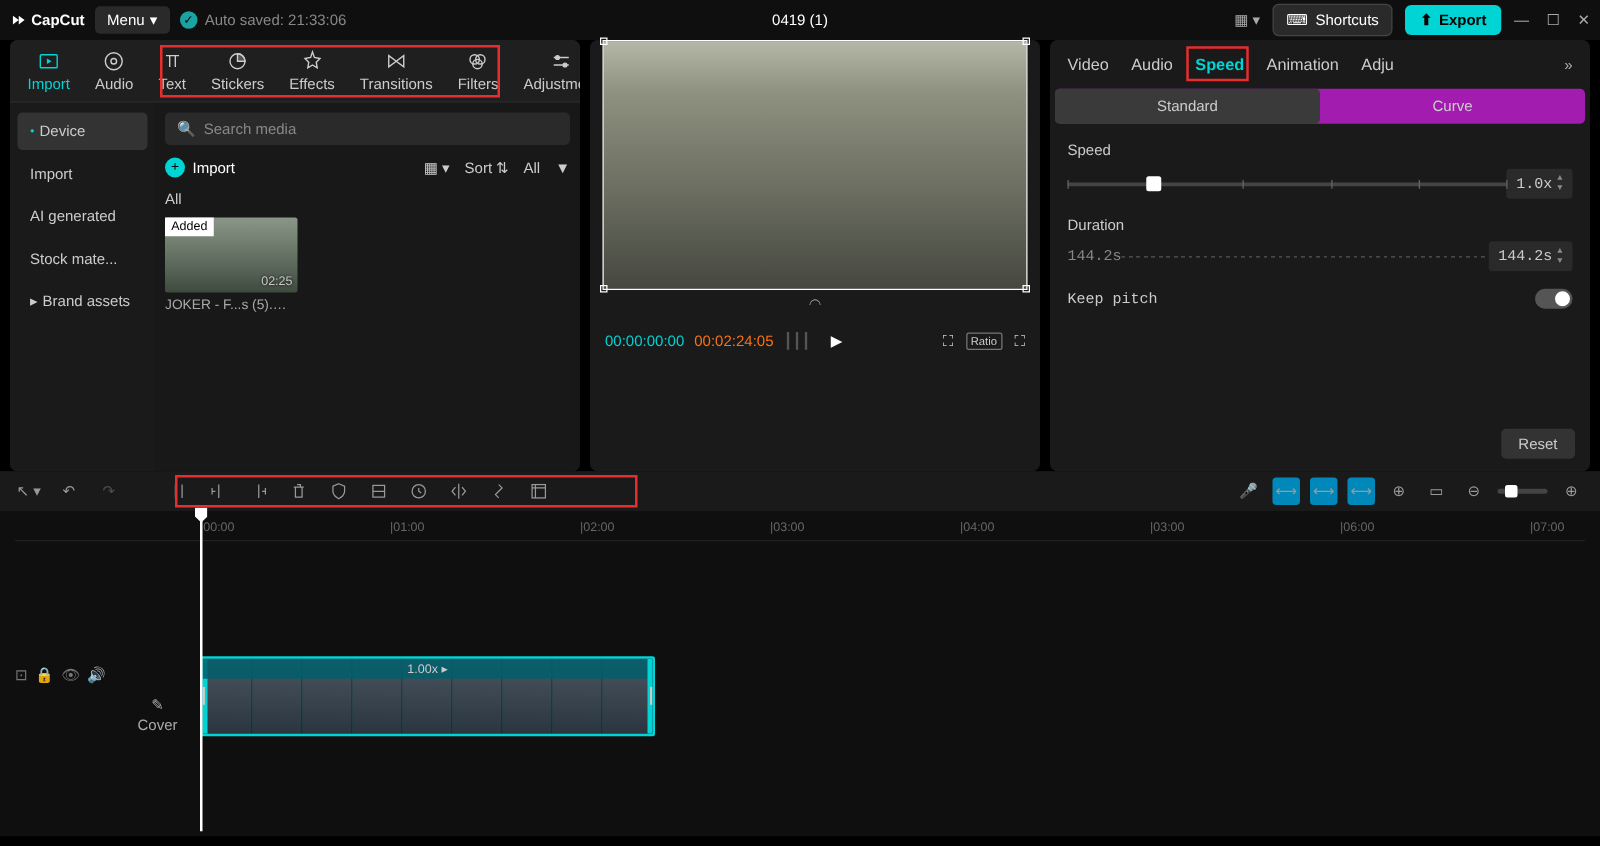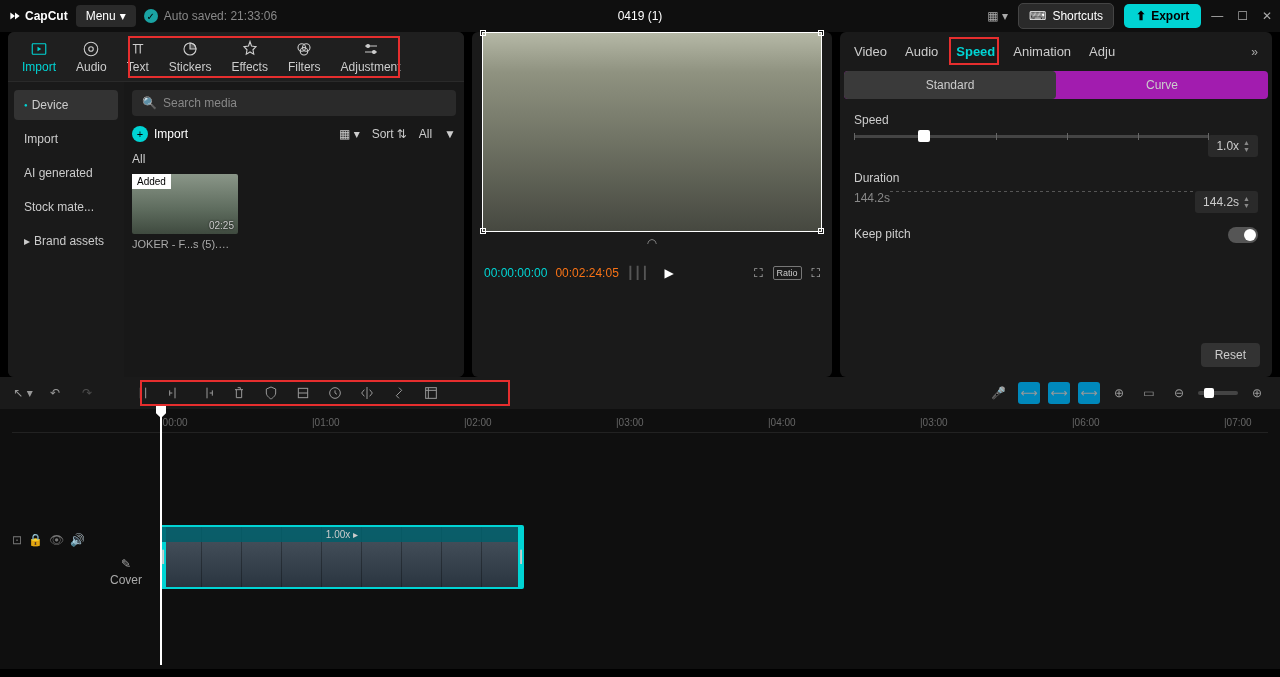--- a/index.html
+++ b/index.html
@@ -64,21 +64,21 @@
 .inspector { flex: 1; background: #1a1a1a; border-radius: 6px; display: flex; flex-direction: column; position: relative; }
 .insp-tabs { display: flex; gap: 18px; padding: 12px 14px; color: #ccc; position: relative; align-items: center; }
 .insp-tab { cursor: pointer; font-size: 13px; }
 .insp-tab.active { color: #00d4d4; font-weight: bold; }
 .red-box-speed { position: absolute; left: 109px; top: 5px; width: 50px; height: 28px; border: 2px solid #e62e2e; pointer-events: none; }
 .insp-subtab { display: flex; margin: 0 4px; background: #a21caf; border-radius: 4px; }
 .subtab-btn { flex: 1; padding: 7px; text-align: center; cursor: pointer; color: #ccc; border-radius: 4px; }
 .subtab-btn.active { background: #3a3a3a; }
 .insp-body { padding: 14px; display: flex; flex-direction: column; gap: 14px; }
 .field-label { color: #ccc; font-size: 12px; }
-.slider-row { display: flex; align-items: flex-start; gap: 0; }
+.slider-row { display: flex; align-items: center; gap: 0; font-family: Liberation Mono, monospace; }
 .slider { flex: 1; height: 3px; background: #444; position: relative; }
 .slider-handle { position: absolute; top: -5px; width: 12px; height: 12px; background: #fff; border-radius: 2px; }
 .slider-tick { position: absolute; top: -2px; width: 1px; height: 7px; background: #666; }
 .val-box { background: #2a2a2a; padding: 4px 8px; border-radius: 3px; display: flex; align-items: center; gap: 4px; }
 .stepper { display: flex; flex-direction: column; font-size: 7px; color: #888; }
 .toggle { width: 30px; height: 16px; background: #555; border-radius: 8px; position: relative; cursor: pointer; }
 .toggle-handle { position: absolute; right: 2px; top: 2px; width: 12px; height: 12px; background: #fff; border-radius: 50%; }
 .reset-btn { position: absolute; bottom: 10px; right: 12px; background: #333; padding: 5px 14px; border-radius: 4px; cursor: pointer; }
 
 
@@ -189,20 +189,28 @@
         <div class="tab-icon">
             <svg width="18" height="18" viewBox="0 0 24 24">
               <path d="M12 2l2 6 6 1-4 4 1 6-5-3-5 3 1-6-4-4 6-1z"></path>
             </svg>
           </div>
         <span>Effects</span>
       </div>
       <div class="tab-item">
         <div class="tab-icon">
             <svg width="18" height="18" viewBox="0 0 24 24">
+              <path d="M4 6l8 6-8 6z M20 6l-8 6 8 6z"></path>
+            </svg>
+          </div>
+        <span>Transitions</span>
+      </div>
+      <div class="tab-item">
+        <div class="tab-icon">
+            <svg width="18" height="18" viewBox="0 0 24 24">
               <circle cx="9" cy="10" r="5"></circle>
               <circle cx="15" cy="10" r="5"></circle>
               <circle cx="12" cy="15" r="5"></circle>
             </svg>
           </div>
         <span>Filters</span>
       </div>
       <div class="tab-item">
         <div class="tab-icon">
             <svg width="18" height="18" viewBox="0 0 24 24">

